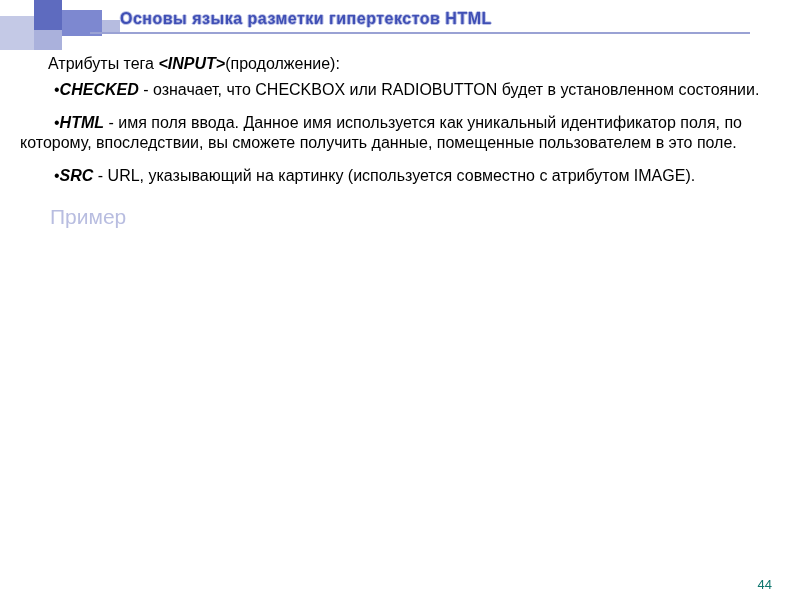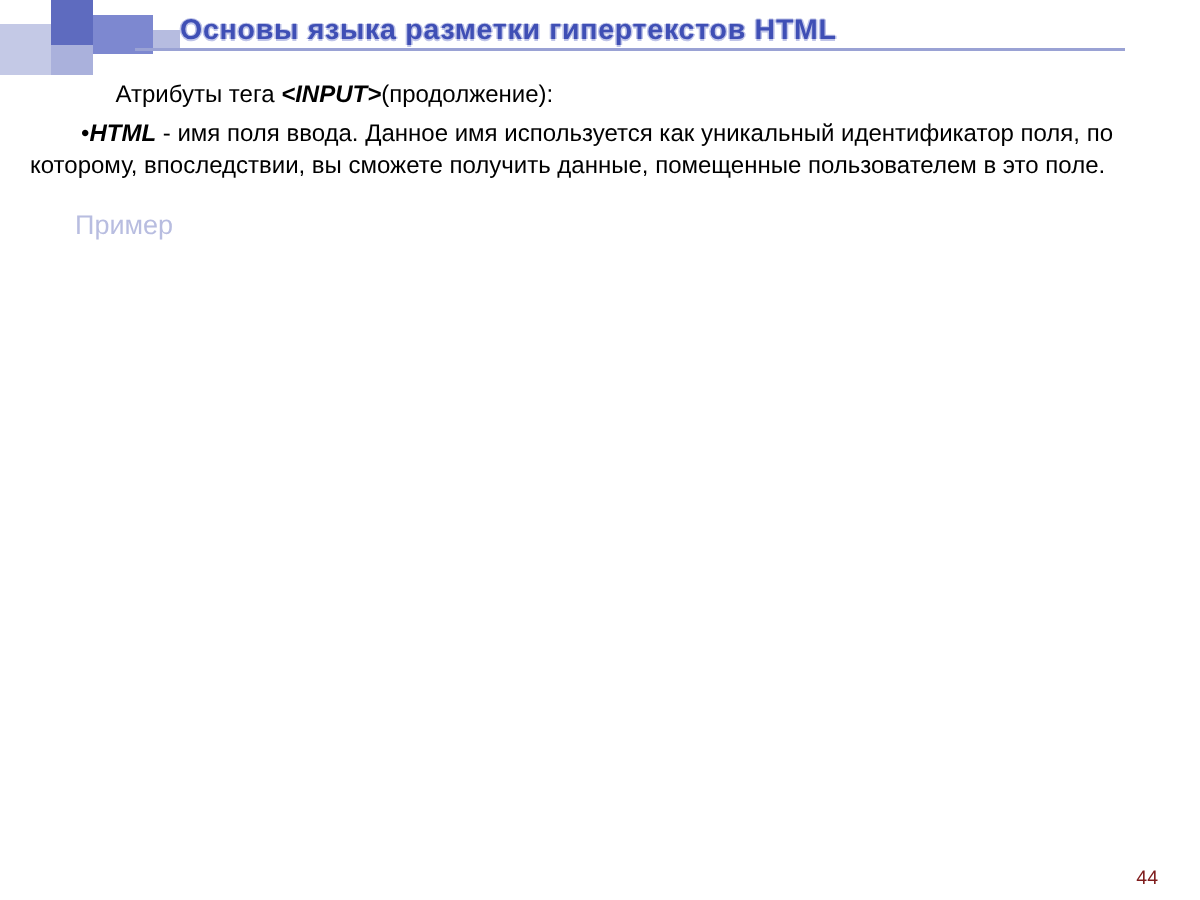--- a/index.html
+++ b/index.html
@@ -26,21 +26,21 @@
   .sq-b { left: 34px; top: 0;  width: 28px; height: 30px; background: #5e6bbf; }
   .sq-c { left: 34px; top: 30px; width: 28px; height: 20px; background: #aab1dc; }
   .sq-d { left: 62px; top: 10px; width: 40px; height: 26px; background: #7d88d0; }
   .sq-e { left: 102px; top: 20px; width: 18px; height: 14px; background: #b6bce0; }
   .title-band {
     position: absolute;
     top: 8px;
     left: 120px;
     height: 26px;
     padding: 2px 0 0 0;
-    font-size: 19px;
+    font-size: 16px;
     font-weight: bold;
     letter-spacing: 0.5px;
     color: #3f4fb5;
     text-shadow:
        1px 0 0 #bfc4e8, -1px 0 0 #bfc4e8,
        0 1px 0 #bfc4e8,  0 -1px 0 #bfc4e8,
        1px 1px 0 #fff,  -1px -1px 0 #fff;
     white-space: nowrap;
   }
   .title-rule {
@@ -53,44 +53,44 @@
   }
   .content {
     position: absolute;
     top: 54px;
     left: 20px;
     width: 760px;
     font-size: 16px;
     line-height: 1.28;
   }
   .intro {
-    margin: 0 0 6px 57px;
+    margin: 0 0 6px 28px;
   }
   .intro .tag { font-style: italic; font-weight: bold; }
   .attr {
     margin: 0 0 12px 0;
   }
   .attr .lead {
     margin-left: 34px;
   }
   .attr .name {
     font-weight: bold;
     font-style: italic;
   }
   .example {
     margin: 18px 0 0 30px;
     color: #b8bde0;
-    font-size: 18px;
+    font-size: 21px;
   }
   .pnum {
     position: absolute;
     right: 28px;
     bottom: 8px;
     font-size: 13px;
-    color: #7f1d1d;
+    color: #0f766e;
   }
 </style>
 </head>
 <body>
 
 <div class="decor">
   <div class="sq-a"></div>
     <div class="sq-b"></div>
     <div class="sq-c"></div>
   <div class="sq-d"></div>
@@ -98,25 +98,31 @@
 </div>
 
 <div class="title-band">Основы языка разметки гипертекстов HTML</div>
 <div class="title-rule"></div>
 
 <div class="content">
   <p class="intro">
     <span>Атрибуты тега </span><span class="tag">&lt;INPUT&gt;</span><span>(продолжение):</span>
   </p>
 
+  <p class="attr">
+    <span class="lead">•<span class="name">CHECKED</span><span> - </span></span><span>означает, что CHECKBOX или RADIOBUTTON будет в установленном состоянии.</span>
+  </p>
 
 
 
   <p class="attr">
     <span class="lead">•<span class="name">HTML</span><span> - </span></span><span>имя поля ввода. Данное имя используется как уникальный идентификатор поля, по которому, впоследствии, вы сможете получить данные, помещенные пользователем в это поле.</span>
   </p>
 
+  <p class="attr">
+    <span class="lead">•<span class="name">SRC</span><span> - </span></span><span>URL, указывающий на картинку (используется совместно с атрибутом IMAGE).</span>
+  </p>
 
 
   <div class="example">Пример</div>
 </div>
 
 <div class="pnum">44</div>
 
 </body></html>

